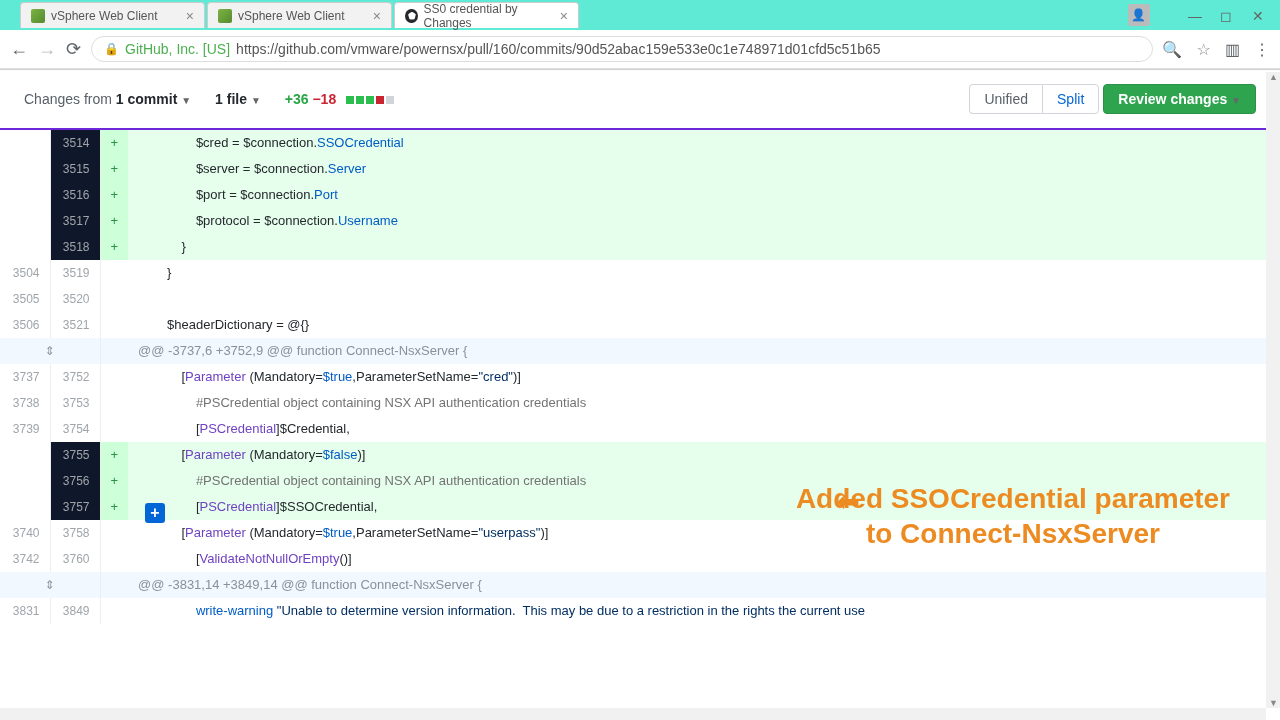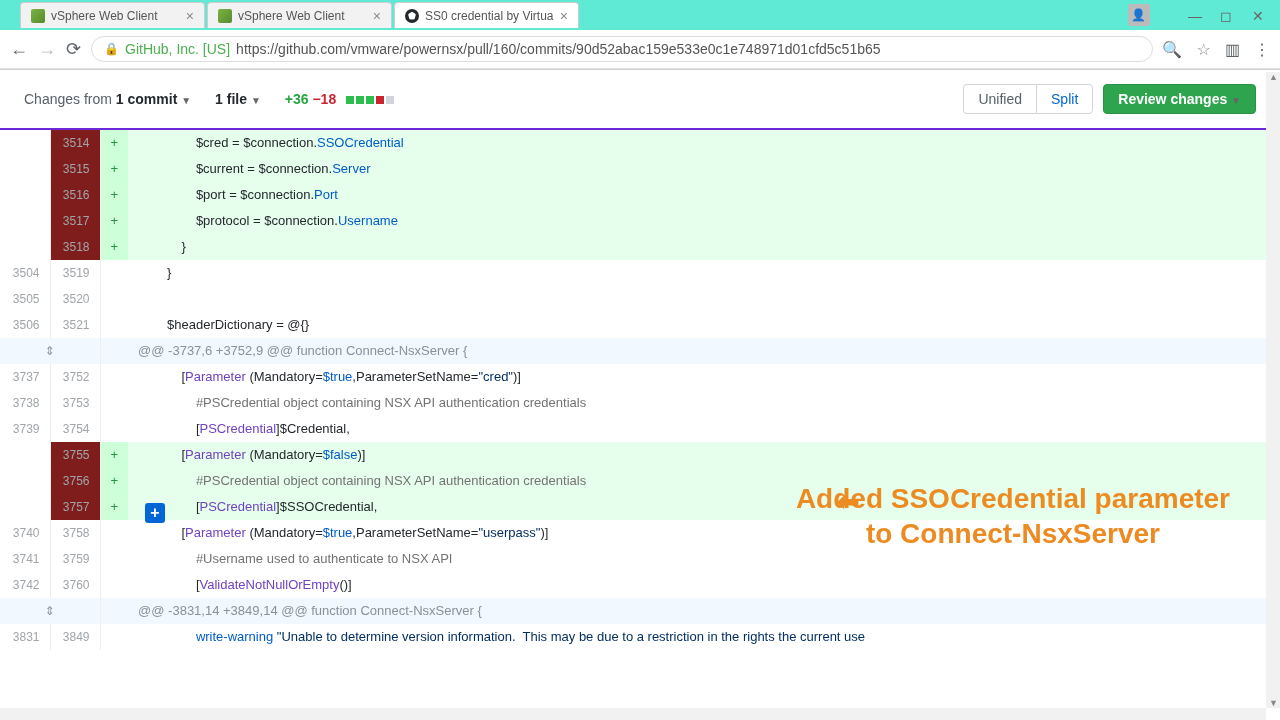--- a/index.html
+++ b/index.html
@@ -30,31 +30,31 @@
 .tb-item{cursor:pointer}
 .tb-bold{font-weight:600;color:#24292e}
 .caret{font-size:10px;color:#666}
 .diffstat{display:inline-flex;gap:2px;margin-left:6px}
 .diffstat span{width:8px;height:8px}
 .sq-g{background:#2cbe4e}
 .sq-r{background:#cb2431}
 .sq-n{background:#d1d5da}
 .add-count{color:#28a745;font-weight:600}
 .del-count{color:#cb2431;font-weight:600}
-.tb-right{margin-left:auto;display:flex;gap:10px}
+.tb-right{margin-left:auto;display:flex;gap:4px}
 .btn{padding:6px 14px;border:1px solid #d1d5da;border-radius:4px;background:#fff;font-size:14px;cursor:pointer;color:#586069}
 .btn.active{color:#0366d6;font-weight:500}
 .btn-group{display:flex}
 .btn-group .btn:first-child{border-radius:4px 0 0 4px;border-right:none}
 .btn-group .btn:last-child{border-radius:0 4px 4px 0}
 .btn-primary{background:#2ea44f;color:#fff;border-color:#2a9147;font-weight:600}
 .diff-table{width:100%;border-collapse:collapse;font-family:SFMono-Regular,Consolas,"Liberation Mono",Menlo,monospace;font-size:13px}
 .diff-table td{padding:2px 10px;line-height:22px;white-space:pre;vertical-align:top}
 .ln{width:50px;text-align:right;color:#a0a5aa;background:#fff;user-select:none;font-size:12px;border-right:1px solid #eee}
-.ln.add{background:#7f1d1d}
+.ln.add{background:#0f172a}
 .marker{width:20px;text-align:center;color:#888}
 .code{color:#24292e}
 .row-add{background:#e6ffec}
 .row-add .marker{background:#cdffd8;color:#2a9147}
 .row-context{background:#fff}
 .row-hunk{background:#f1f8ff}
 .row-hunk .ln{background:#f1f8ff}
 .row-hunk .code{color:#8a9199}
 .expand-btn{text-align:center;background:#f1f8ff;color:#8a9199;cursor:pointer}
 .tk-var{color:#24292e}
@@ -82,21 +82,21 @@
       <span>vSphere Web Client</span>
       <span class="tab-close">×</span>
     </div>
     <div class="tab">
       <span class="tab-favicon vsphere-icon"></span>
       <span>vSphere Web Client</span>
       <span class="tab-close">×</span>
     </div>
     <div class="tab active">
       <span class="tab-favicon github-icon"></span>
-      <span>SS0 credential by Virtua</span>
+      <span>SS0 credential by Changes</span>
       <span class="tab-close">×</span>
     </div>
     <div class="win-controls">
       <span class="user-badge">👤</span>
       <span class="win-btn">—</span>
       <span class="win-btn">◻</span>
       <span class="win-btn">✕</span>
     </div>
   </div>
   <div class="addr-bar">
@@ -151,21 +151,21 @@
         <tr class="row-add">
           <td class="ln"></td>
           <td class="ln add">3514</td>
           <td class="marker">+</td>
           <td class="code">                <span class="tk-var">$cred</span> = <span class="tk-var">$connection</span>.<span class="tk-prop">SSOCredential</span></td>
         </tr>
 <tr class="row-add">
           <td class="ln"></td>
           <td class="ln add">3515</td>
           <td class="marker">+</td>
-          <td class="code">                <span class="tk-var">$current</span> = <span class="tk-var">$connection</span>.<span class="tk-prop">Server</span></td>
+          <td class="code">                <span class="tk-var">$server</span> = <span class="tk-var">$connection</span>.<span class="tk-prop">Server</span></td>
         </tr>
 <tr class="row-add">
           <td class="ln"></td>
           <td class="ln add">3516</td>
           <td class="marker">+</td>
           <td class="code">                <span class="tk-var">$port</span> = <span class="tk-var">$connection</span>.<span class="tk-prop">Port</span></td>
         </tr>
 <tr class="row-add">
           <td class="ln"></td>
           <td class="ln add">3517</td>
@@ -235,26 +235,20 @@
           <td class="ln"></td>
           <td class="ln add">3757</td>
           <td class="marker">+</td>
           <td class="code">                [<span class="tk-type">PSCredential</span>]<span class="tk-var">$SSOCredential</span>,</td>
         </tr>
 <tr class="row-context">
           <td class="ln">3740</td>
           <td class="ln">3758</td>
           <td class="marker"></td>
           <td class="code">            [<span class="tk-type">Parameter</span> (Mandatory=<span class="tk-bool">$true</span>,ParameterSetName=<span class="tk-str">"userpass"</span>)]</td>
-        </tr>
-<tr class="row-context">
-          <td class="ln">3741</td>
-          <td class="ln">3759</td>
-          <td class="marker"></td>
-          <td class="code">                <span class="tk-cm">#Username used to authenticate to NSX API</span></td>
         </tr>
 <tr class="row-context">
           <td class="ln">3742</td>
           <td class="ln">3760</td>
           <td class="marker"></td>
           <td class="code">                [<span class="tk-type">ValidateNotNullOrEmpty</span>()]</td>
         </tr>
 <tr class="row-hunk">
           <td class="ln expand-btn" colspan="2">⇕</td>
           <td class="marker"></td>

